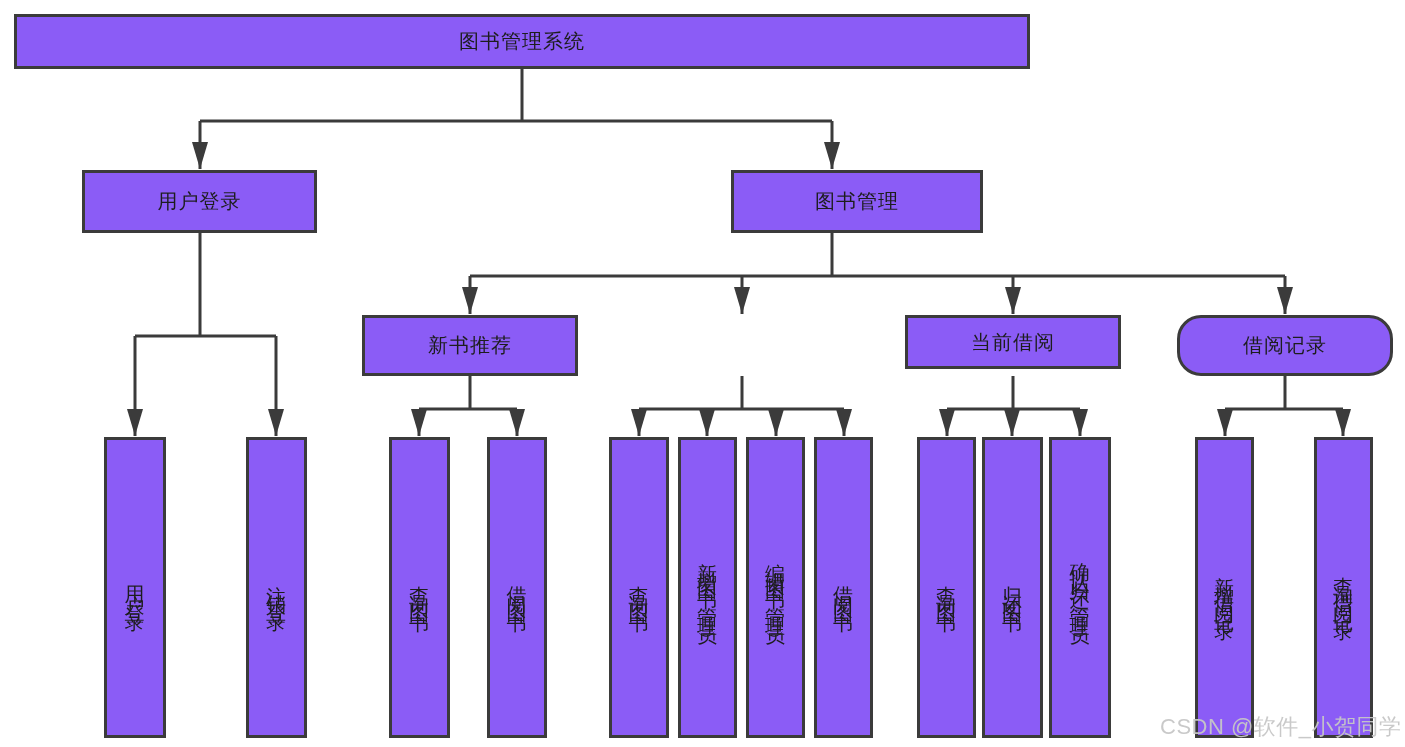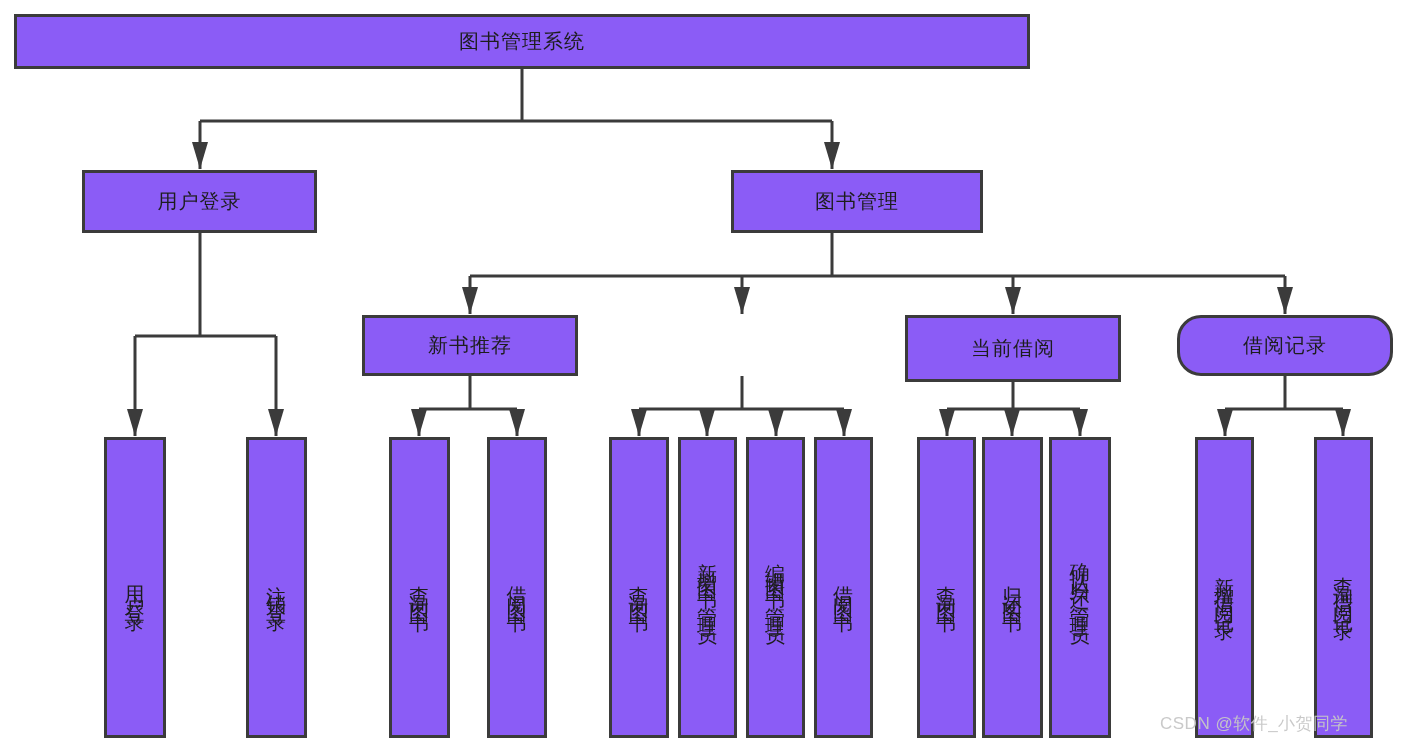--- a/index.html
+++ b/index.html
@@ -41,21 +41,21 @@
     font-size:20px;
     letter-spacing:9px;
     line-height:1;
     color:var(--text);
   }
   #watermark{
     position:absolute;
     left:1160px;
     top:712px;
     z-index:6;
-    font-size:17px;
+    font-size:22px;
     letter-spacing:0.5px;
     color:var(--wm);
     white-space:nowrap;
     opacity:0.95;
   }
 </style>
 </head>
 <body>
 
 <div id="stage">
@@ -106,21 +106,21 @@
   <div class="box" style="left:82px;top:170px;width:235px;height:63px;">
     <span class="hlabel">用户登录</span>
   </div>
   <div class="box" style="left:713px;top:170px;width:252px;height:63px;margin-left:18px;">
     <span class="hlabel">图书管理</span>
   </div>
 
   <div class="box" style="left:362px;top:315px;width:216px;height:61px;">
     <span class="hlabel">新书推荐</span>
   </div>
-  <div class="box" style="left:905px;top:315px;width:216px;height:67px;">
+  <div class="box" style="left:905px;top:315px;width:216px;height:54px;">
     <span class="hlabel">当前借阅</span>
   </div>
   <div class="box" style="left:1177px;top:315px;width:216px;height:61px;border-radius:24px;">
     <span class="hlabel">借阅记录</span>
   </div>
 
   <div class="box vbox" style="left:104px;top:437px;width:62px;height:301px;">
     <span class="vlabel">用户登录</span>
   </div>
   <div class="box vbox" style="left:246px;top:437px;width:61px;height:301px;">

